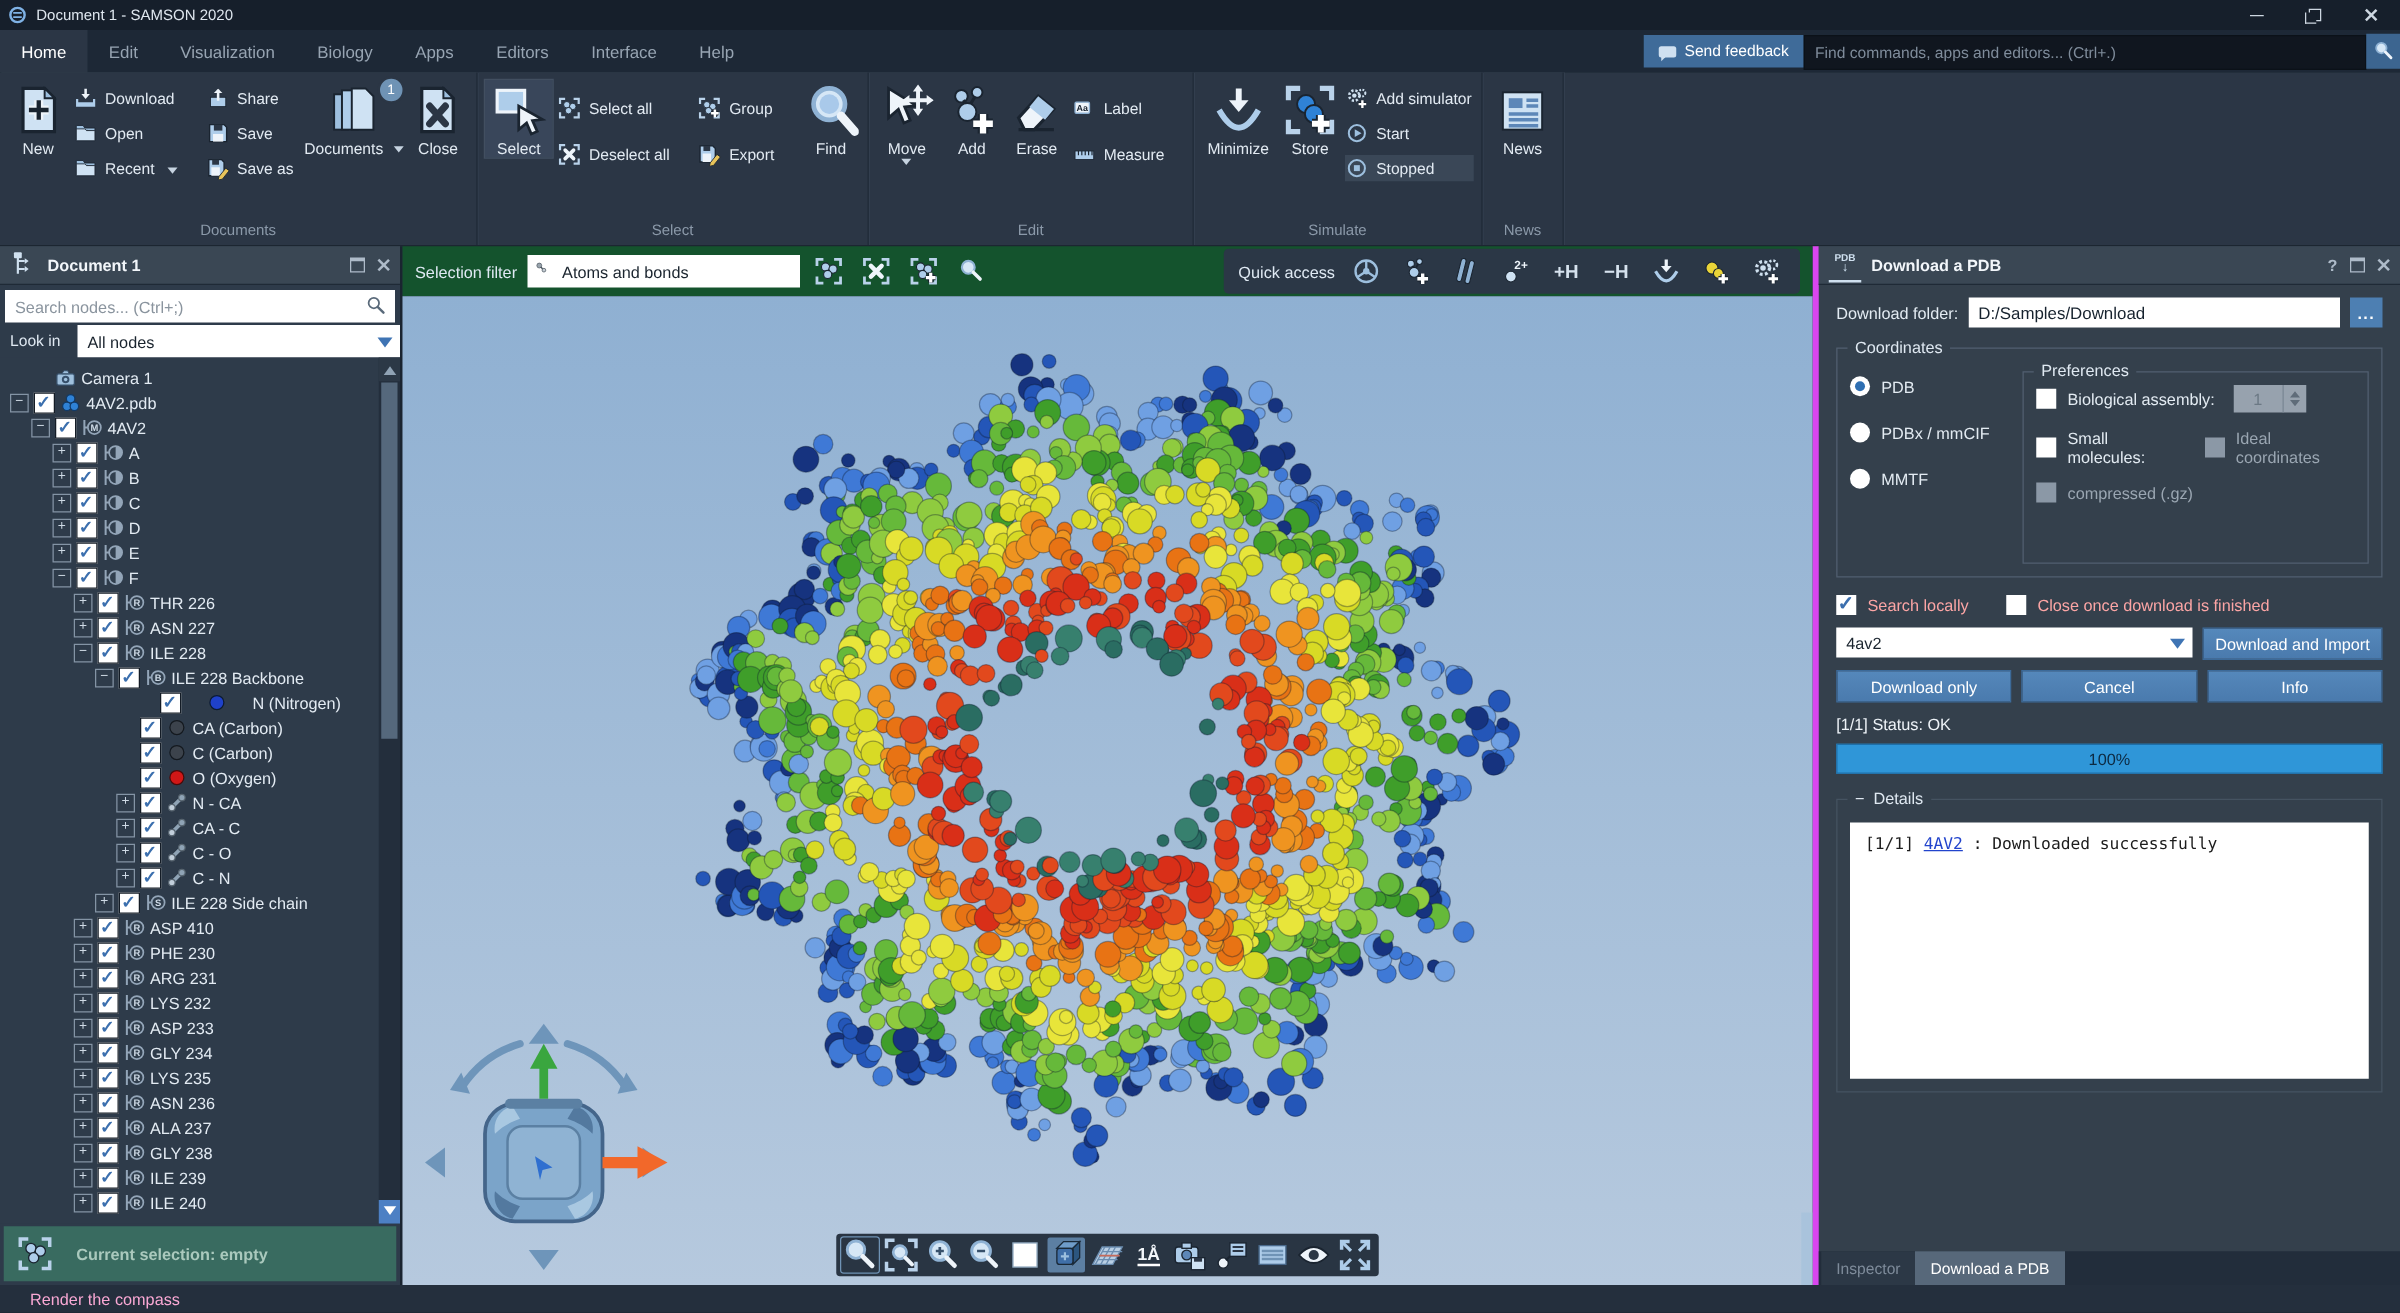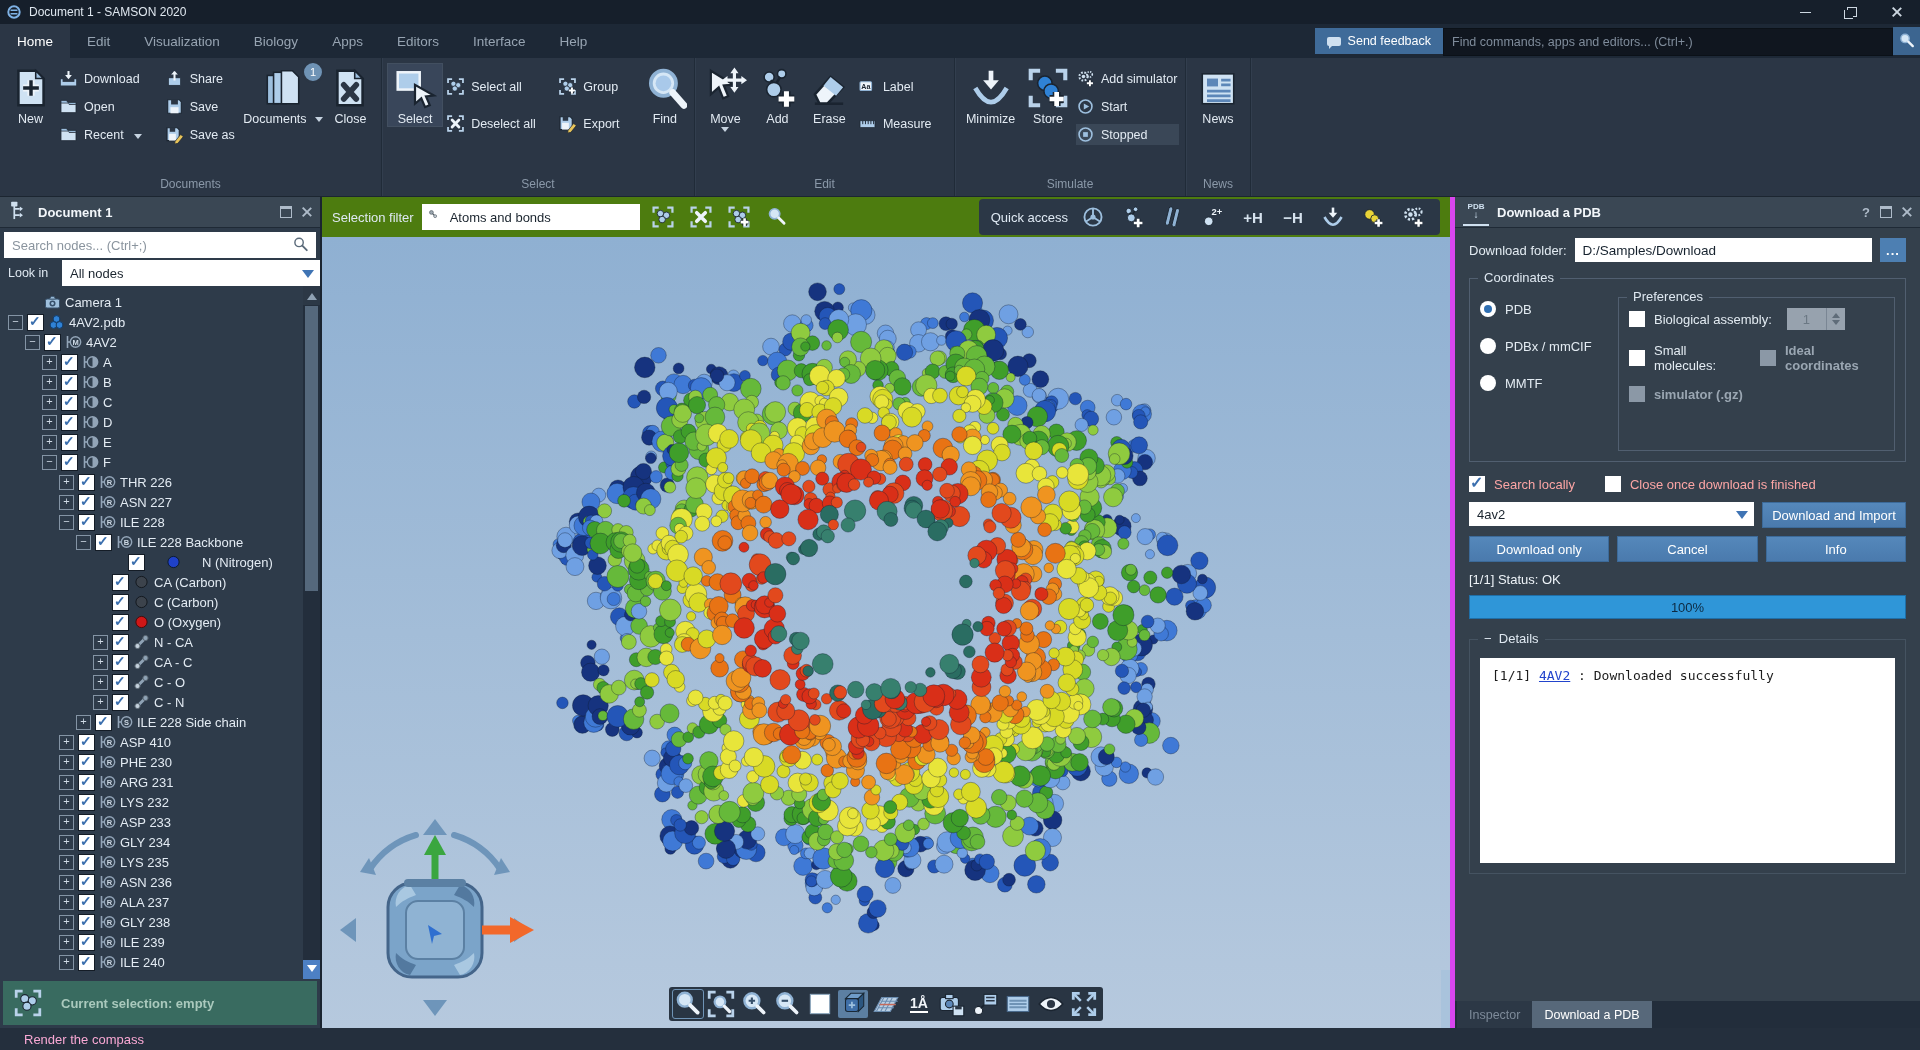--- a/index.html
+++ b/index.html
@@ -75,21 +75,21 @@
   .varrow{height:19px;display:flex;align-items:center;justify-content:center;background:#4d80c4;}
   .varrow.up{background:#2c3846;}
   .tri-up{width:0;height:0;border:5px solid transparent;border-bottom:7px solid #90a2b4;margin-bottom:3px;}
   .tri-dn{width:0;height:0;border:5px solid transparent;border-top:7px solid #fff;margin-top:3px;}
   .vthumb{margin:1px 2px;width:13px;height:285px;background:#55687c;}
   .selbar{height:44px;background:#396b60;display:flex;align-items:center;gap:18px;padding:0 10px;margin:2px 3px 3px 3px;}
   .selbar .seltext{color:#aac9bd;font-weight:bold;font-size:13px;}
   .selbar .selicon{width:30px;height:30px;}
 
   .viewport{flex:1;display:flex;flex-direction:column;position:relative;min-width:0;}
-  .vtopbar{height:40px;background:#4d7c0f;display:flex;align-items:center;padding:0 10px;gap:8px;flex:0 0 40px;}
+  .vtopbar{height:40px;background:#14532d;display:flex;align-items:center;padding:0 10px;gap:8px;flex:0 0 40px;}
   .vt-label{color:#dfe9f3;font-size:13px;white-space:nowrap;}
   .filter-combo{width:210px;height:26px;background:#fff;display:flex;align-items:center;gap:6px;padding:0 2px 0 6px;color:#1a242e;}
   .vbtn{width:30px;height:30px;display:flex;align-items:center;justify-content:center;}
   .vbtn svg{width:24px;height:24px;}
   .quickpanel{margin-left:auto;background:#2b3746;border-radius:4px;display:flex;align-items:center;gap:10px;padding:3px 12px;}
   .txticon{font-weight:bold;font-size:15px;color:#d6e2ee;}
   .view3d{flex:1;position:relative;background:linear-gradient(180deg,#8fb0d2 0%,#a3bdd8 50%,#b6c9de 100%);overflow:hidden;}
   .molsvg{position:absolute;inset:0;width:100%;height:100%;}
   .compass{position:absolute;left:8px;bottom:8px;}
   .btoolbar{position:absolute;bottom:7px;left:50%;transform:translateX(-50%);background:#1f2a38ee;border-radius:3px;display:flex;gap:3px;padding:3px 4px;}
@@ -114,21 +114,21 @@
   .radio-col{width:128px;display:flex;flex-direction:column;gap:21px;padding-top:8px;}
   .radio-row{display:flex;align-items:center;gap:9px;color:#e3ebf2;}
   .radio{width:16px;height:16px;border-radius:50%;background:#fff;flex:0 0 16px;}
   .radio.sel{background:#fff;display:flex;align-items:center;justify-content:center;}
   .radio.sel:after{content:"";width:8px;height:8px;border-radius:50%;background:#2f6fb2;}
   .prefbox{flex:1;height:132px;padding-top:10px;}
   .cbrow{display:flex;align-items:center;gap:9px;margin-bottom:13px;color:#e3ebf2;font-size:13px;}
   .cb{width:16px;height:16px;background:#fff;flex:0 0 16px;position:relative;}
   .cb.checked:after{content:"✓";position:absolute;left:1px;top:-3px;color:#3b6fae;font-weight:bold;font-size:16px;}
   .cb.disabled{background:#8b98a6;}
-  .graytext{color:#9aa6b2;font-weight:bold;}
+  .graytext{color:#9aa6b2;}
   .spin{width:58px;height:22px;background:#97a2ae;display:flex;align-items:stretch;margin-left:6px;}
   .spin .sval{flex:1;display:flex;align-items:center;justify-content:center;color:#6b7884;}
   .spin .sarrows{width:18px;display:flex;flex-direction:column;border-left:1px solid #7a8694;}
   .spin .sarrows div{flex:1;display:flex;align-items:center;justify-content:center;}
   .sp-up{width:0;height:0;border:4px solid transparent;border-bottom:5px solid #5f6c79;}
   .sp-dn{width:0;height:0;border:4px solid transparent;border-top:5px solid #5f6c79;}
   .checks-row{display:flex;align-items:center;gap:9px;margin-top:14px;color:#fca5a5;}
   .checks-row .gap{width:12px;}
   .combo-row{display:flex;gap:8px;margin-top:10px;}
   .pdbcombo{flex:1;height:24px;}
@@ -2869,21 +2869,21 @@
               </span>
             </div>
             <div class="cbrow">
               <span class="cb"></span>
               <span>Small molecules:</span>
               <span class="cb disabled" style="margin-left:6px"></span>
               <span class="graytext">Ideal coordinates</span>
             </div>
             <div class="cbrow">
               <span class="cb disabled"></span>
-              <span class="graytext">simulator (.gz)</span>
+              <span class="graytext">compressed (.gz)</span>
             </div>
           </div>
         </div>
       </div>
 
       <div class="checks-row">
         <span class="cb checked"></span>
         <span>Search locally</span>
         <span class="gap"></span>
         <span class="cb"></span>

